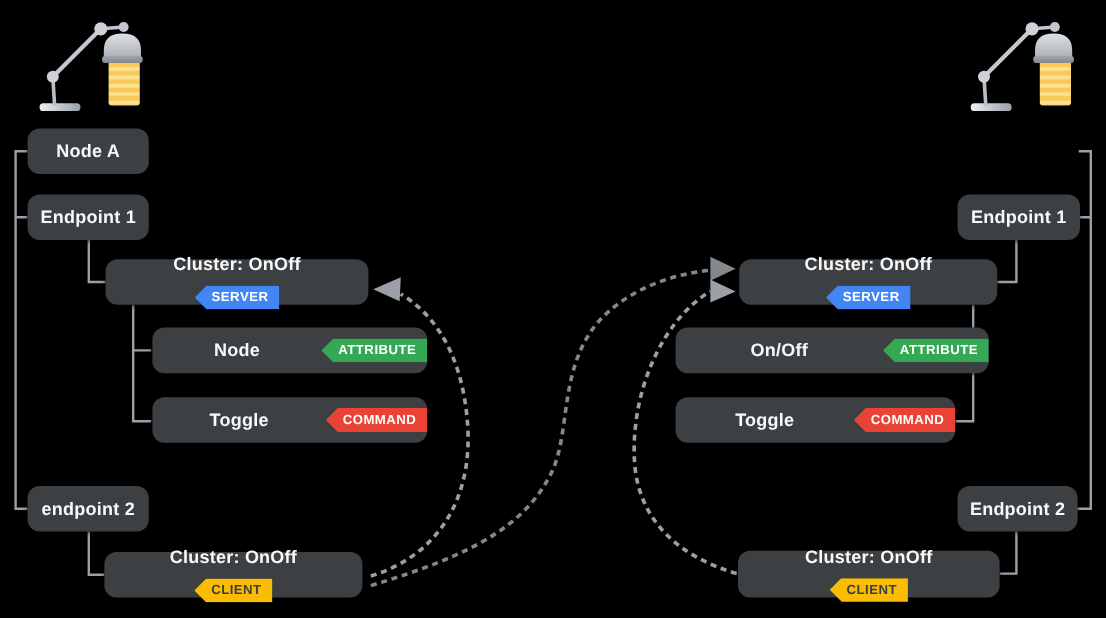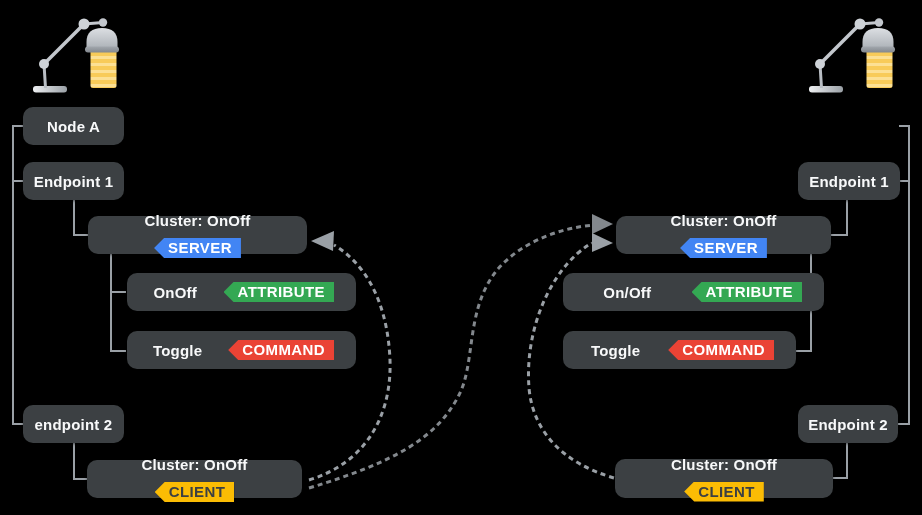--- a/index.html
+++ b/index.html
@@ -11,26 +11,26 @@
   svg.layer{pointer-events:none;}
   .box{
     position:absolute;background:#3c4043;border-radius:10px;color:#f8f9fa;
     display:flex;align-items:center;justify-content:center;
     font-size:15px;font-weight:700;letter-spacing:.2px;
     box-shadow:0 1px 3px rgba(0,0,0,.55);
   }
   .box.cluster{gap:9px;flex-direction:column;}
   .row-label{flex:1;text-align:center;}
   .badge{
-    height:20px;line-height:20px;font-size:15px;font-weight:700;letter-spacing:.4px;
+    height:20px;line-height:20px;font-size:11px;font-weight:700;letter-spacing:.4px;
     padding:0 9px 0 14px;white-space:nowrap;
     clip-path:polygon(0 50%,10px 0,100% 0,100% 100%,10px 100%);
     filter:drop-shadow(2px 2px 2px rgba(0,0,0,.5));
   }
-  .row-badge{margin-right:22px;text-align:right;}
+  .row-badge{margin-right:0;text-align:right;}
   
   .node-a   {left:23px; top:107px;width:101px;height:38px;}
   .ep1-l    {left:23px; top:162px;width:101px;height:38px;}
   .srv-l    {left:88px; top:216px;width:219px;height:38px;}
   .attr-l   {left:127px;top:273px;width:229px;height:38px;}
   .cmd-l    {left:127px;top:331px;width:229px;height:38px;}
   .ep2-l    {left:23px; top:405px;width:101px;height:38px;}
   .cli-l    {left:87px; top:460px;width:215px;height:38px;}
   .node-b   {left:798px;top:107px;width:102px;height:38px;}
   .ep1-r    {left:798px;top:162px;width:102px;height:38px;}
@@ -105,21 +105,21 @@
     <span>Node A</span>
   </div>
   <div class="box ep1-l">
     <span>Endpoint 1</span>
   </div>
   <div class="box cluster srv-l">
     <span>Cluster: OnOff</span>
     <span class="badge" style="background: rgb(66, 133, 244); color: rgb(255, 255, 255);">SERVER</span>
   </div>
   <div class="box attr-l">
-    <span class="row-label">OnOff</span>
+    <span class="row-label">Node</span>
     <span class="badge row-badge" style="background: rgb(52, 168, 83); color: rgb(255, 255, 255);">ATTRIBUTE</span>
   </div>
   <div class="box cmd-l">
     <span class="row-label">Toggle</span>
     <span class="badge row-badge" style="background: rgb(234, 67, 53); color: rgb(255, 255, 255);">COMMAND</span>
   </div>
   <div class="box ep2-l">
     <span>endpoint 2</span>
   </div>
   <div class="box cluster cli-l">

